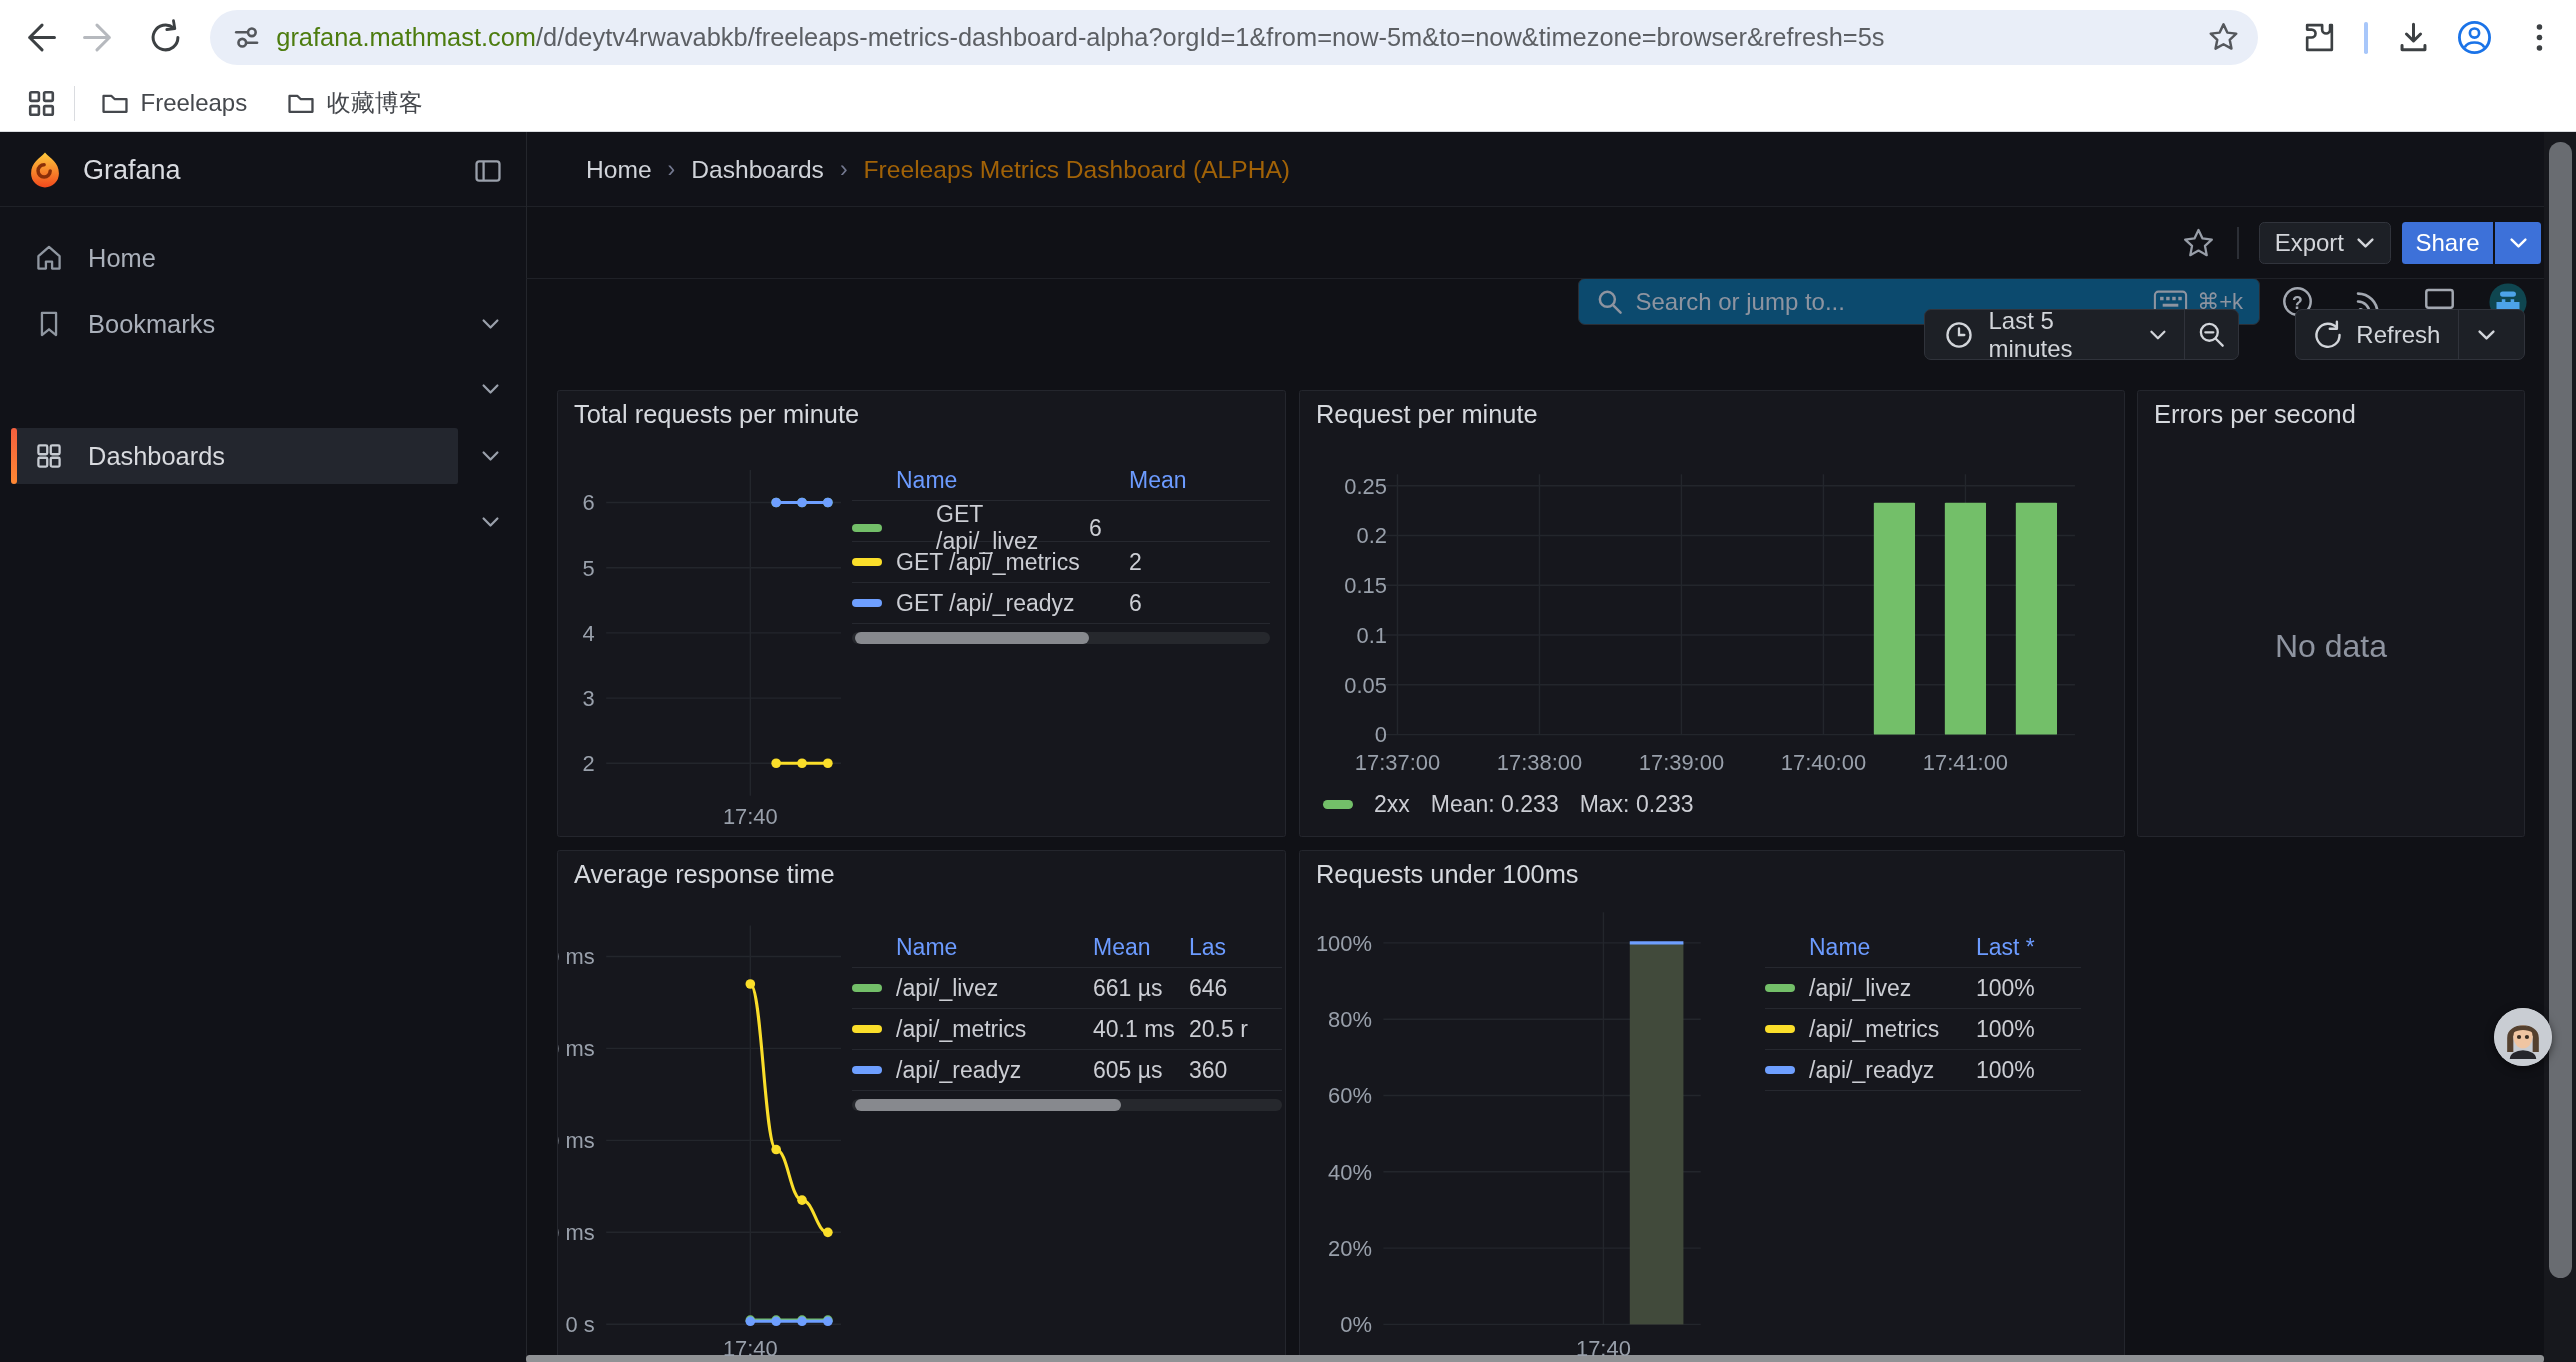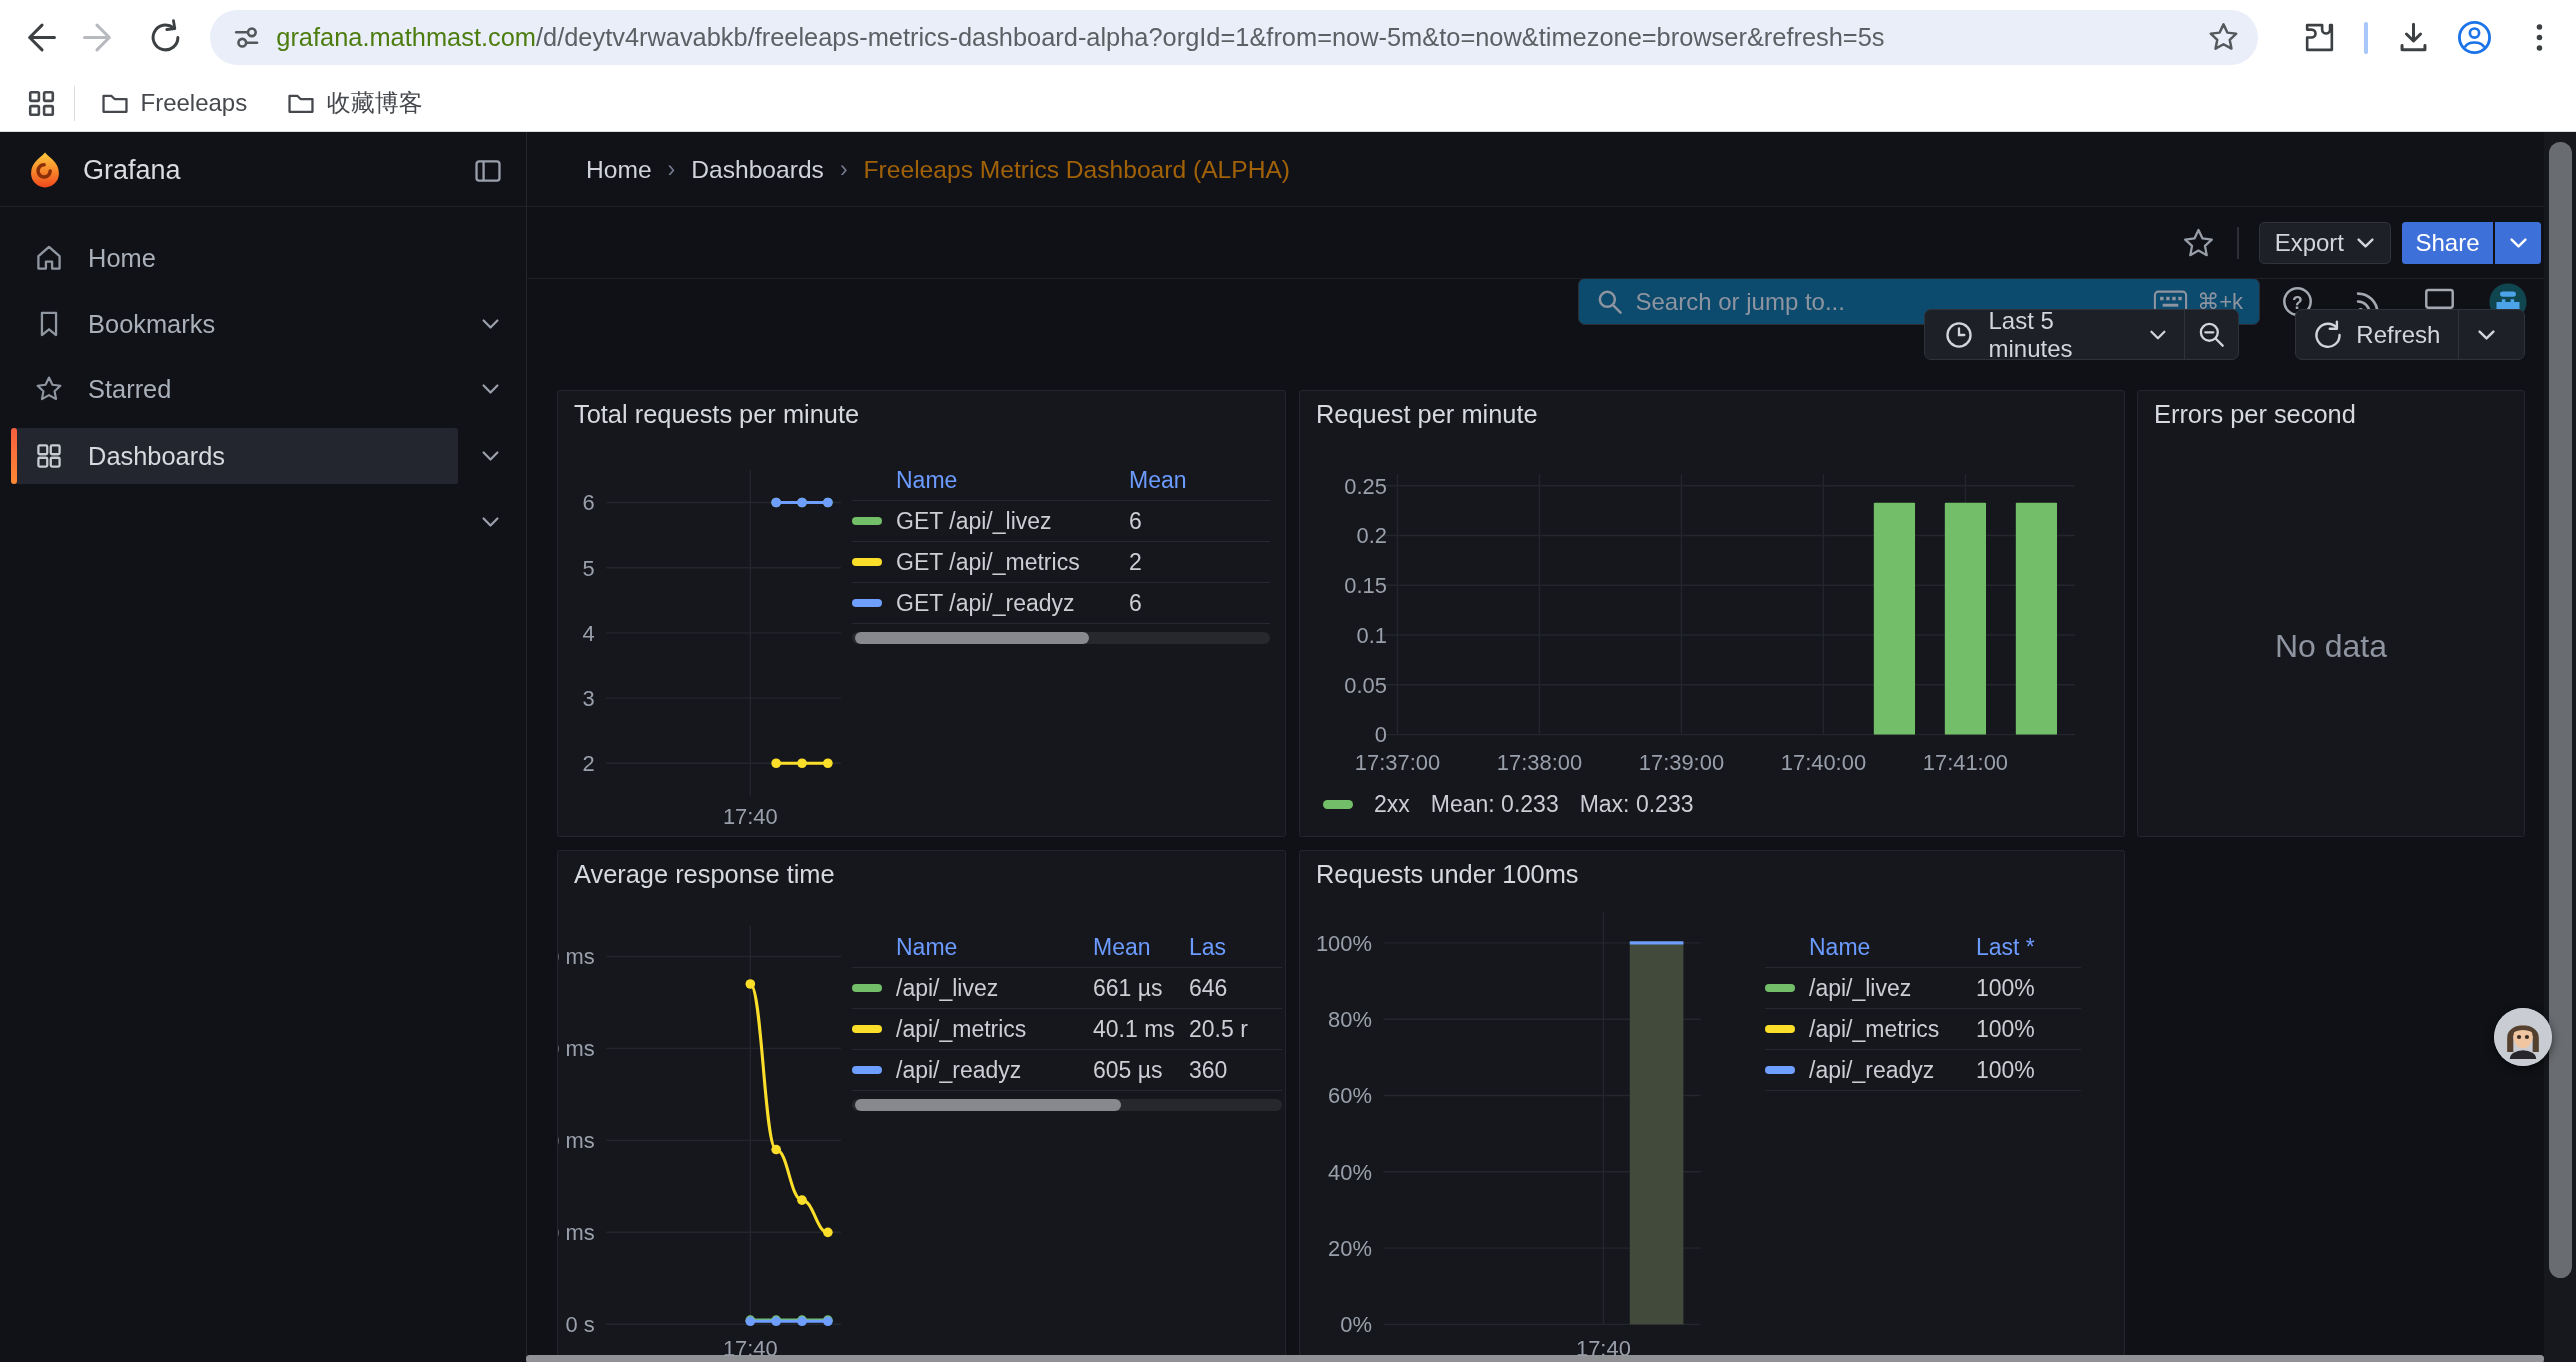--- a/index.html
+++ b/index.html
@@ -270,28 +270,20 @@
           <path d="M9 4.5 H25 V29.5 L17 23 L9 29.5 z" stroke="#9097a1" stroke-width="2.6" fill="none" stroke-linejoin="round"></path>
         </svg>
       </span>
       <span class="lbl">Bookmarks</span>
     </div>
     <span class="nav-chev abs" style="left: 473px; top: 110px;">
       <svg width="19" height="14" viewBox="0 0 22 16">
         <path d="M3 4 l8 8 8-8" stroke="#9aa0ab" stroke-width="2.6" fill="none" stroke-linecap="round" stroke-linejoin="round"></path>
       </svg>
     </span>
-    <div class="nav-item" style="top: 154px;">
-      <span class="ic">
-        <svg width="30" height="30" viewBox="0 0 34 34">
-          <path d="M17 4 l3.9 8.2 9 1.1 -6.6 6.2 1.7 8.9 -8 -4.4 -8 4.4 1.7 -8.9 -6.6 -6.2 9 -1.1 z" stroke="#9097a1" stroke-width="2.4" fill="none" stroke-linejoin="round"></path>
-        </svg>
-      </span>
-      <span class="lbl">Starred</span>
-    </div>
     <span class="nav-chev abs" style="left: 473px; top: 175px;">
       <svg width="19" height="14" viewBox="0 0 22 16">
         <path d="M3 4 l8 8 8-8" stroke="#9aa0ab" stroke-width="2.6" fill="none" stroke-linecap="round" stroke-linejoin="round"></path>
       </svg>
     </span>
     <div class="nav-item active" style="top: 221px;">
       <span class="accent"></span>
       <span class="ic">
         <svg width="30" height="30" viewBox="0 0 34 34">
           <g stroke="#c7cbd2" stroke-width="2.6" fill="none">
@@ -379,21 +371,21 @@
 
 <section class="panel" id="p1" style="left:557px; top:390px; width:729px; height:447px">
   <h2>Total requests per minute</h2>
   <div class="legend" id="p1-legend" style="left:294px; top:70px; width:418px">
       <div class="lgrid lhead" style="grid-template-columns: 44px 1fr 88px 53px;">
         <span></span>
         <span>Name</span>
         <span class="ralign">Mean</span>
         <span></span>
       </div>
-      <div class="lgrid lrow" style="grid-template-columns: 44px 1fr 88px 53px;">
+      <div class="lgrid lrow" style="grid-template-columns: 44px 1fr 88px 53px; gap: 40px;">
         <span class="pill" style="background: rgb(115, 191, 105);"></span>
         <span>GET /api/_livez</span>
         <span class="ralign">6</span>
         <span></span>
       </div>
       <div class="lgrid lrow" style="grid-template-columns: 44px 1fr 88px 53px;">
         <span class="pill" style="background: rgb(250, 222, 42);"></span>
         <span>GET /api/_metrics</span>
         <span class="ralign">2</span>
         <span></span>

